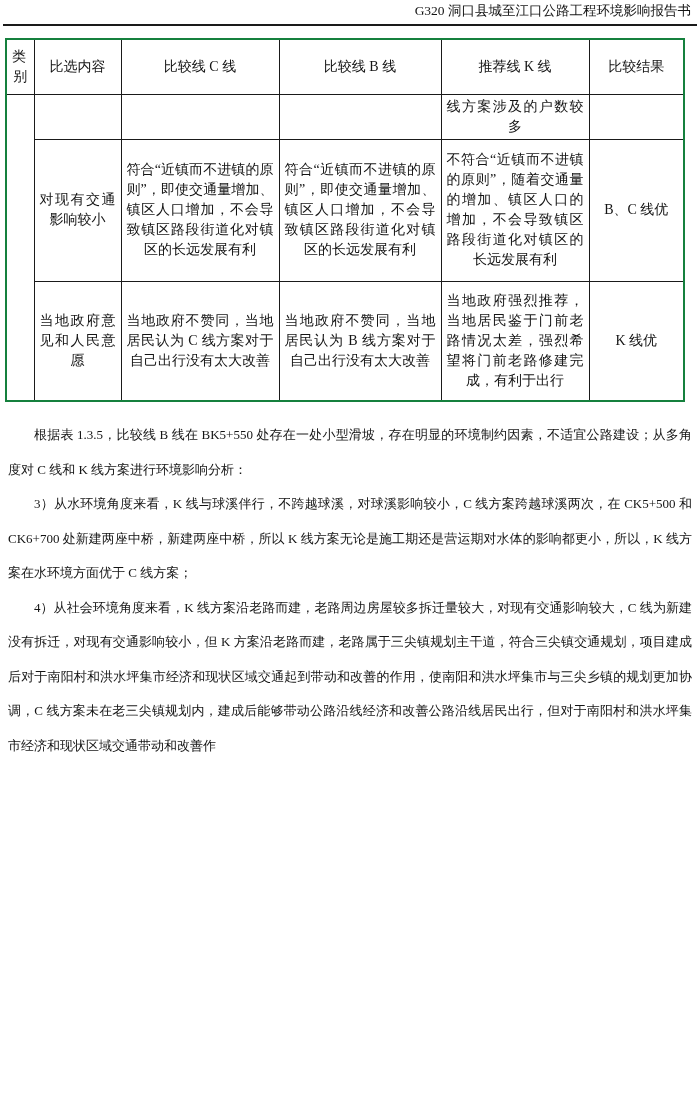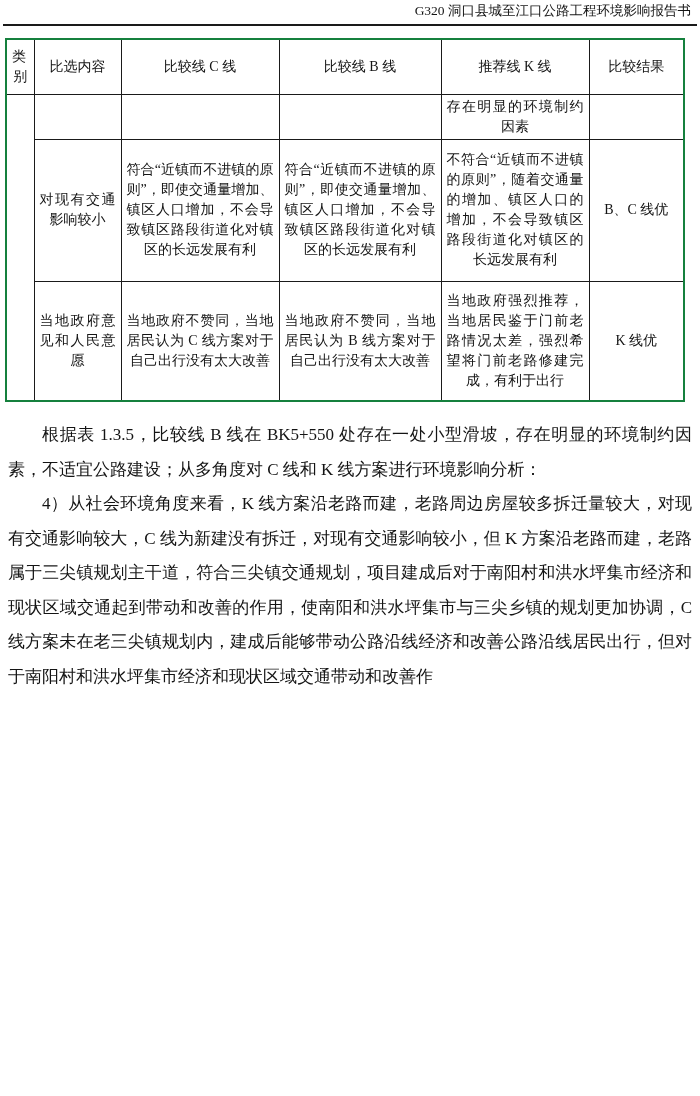--- a/index.html
+++ b/index.html
@@ -74,21 +74,21 @@
 
   
   .doc-body {
     position: absolute;
     top: 418px;
     left: 8px;
     right: 8px;
   }
   .doc-body p {
     margin: 0;
-    font-size: 17px;
+    font-size: 13px;
     line-height: 34.5px;
     text-align: justify;
     text-indent: 2em;
     word-break: break-all;
   }
 
   
   .doc-footer {
     position: absolute;
     bottom: 5px;
@@ -125,21 +125,21 @@
         <th>比较线 C 线</th>
         <th>比较线 B 线</th>
         <th>推荐线 K 线</th>
         <th>比较结果</th>
       </tr>
       <tr class="row-cont">
         <td rowspan="3"></td>
         <td></td>
         <td></td>
         <td></td>
-        <td class="cell-tight">存在明显的环境制约因素</td>
+        <td class="cell-tight">线方案涉及的户数较多</td>
         <td></td>
       </tr>
       <tr class="row-town">
         <td>对现有交通影响较小</td>
         <td>符合“近镇而不进镇的原则”，即使交通量增加、镇区人口增加，不会导致镇区路段街道化对镇区的长远发展有利</td>
         <td>符合“近镇而不进镇的原则”，即使交通量增加、镇区人口增加，不会导致镇区路段街道化对镇区的长远发展有利</td>
         <td>不符合“近镇而不进镇的原则”，随着交通量的增加、镇区人口的增加，不会导致镇区路段街道化对镇区的长远发展有利</td>
         <td>B、C 线优</td>
       </tr>
       <tr class="row-gov">
@@ -147,17 +147,18 @@
         <td>当地政府不赞同，当地居民认为 C 线方案对于自己出行没有太大改善</td>
         <td>当地政府不赞同，当地居民认为 B 线方案对于自己出行没有太大改善</td>
         <td>当地政府强烈推荐，当地居民鉴于门前老路情况太差，强烈希望将门前老路修建完成，有利于出行</td>
         <td>K 线优</td>
       </tr>
     </tbody>
   </table>
 
   <div class="doc-body">
     <p>根据表 1.3.5，比较线 B 线在 BK5+550 处存在一处小型滑坡，存在明显的环境制约因素，不适宜公路建设；从多角度对 C 线和 K 线方案进行环境影响分析：</p>
+    <p>3）从水环境角度来看，K 线与球溪伴行，不跨越球溪，对球溪影响较小，C 线方案跨越球溪两次，在 CK5+500 和 CK6+700 处新建两座中桥，新建两座中桥，所以 K 线方案无论是施工期还是营运期对水体的影响都更小，所以，K 线方案在水环境方面优于 C 线方案；</p>
     <p>4）从社会环境角度来看，K 线方案沿老路而建，老路周边房屋较多拆迁量较大，对现有交通影响较大，C 线为新建没有拆迁，对现有交通影响较小，但 K 方案沿老路而建，老路属于三尖镇规划主干道，符合三尖镇交通规划，项目建成后对于南阳村和洪水坪集市经济和现状区域交通起到带动和改善的作用，使南阳和洪水坪集市与三尖乡镇的规划更加协调，C 线方案未在老三尖镇规划内，建成后能够带动公路沿线经济和改善公路沿线居民出行，但对于南阳村和洪水坪集市经济和现状区域交通带动和改善作</p>
   </div>
 
 
 </div>
 
 </body></html>

